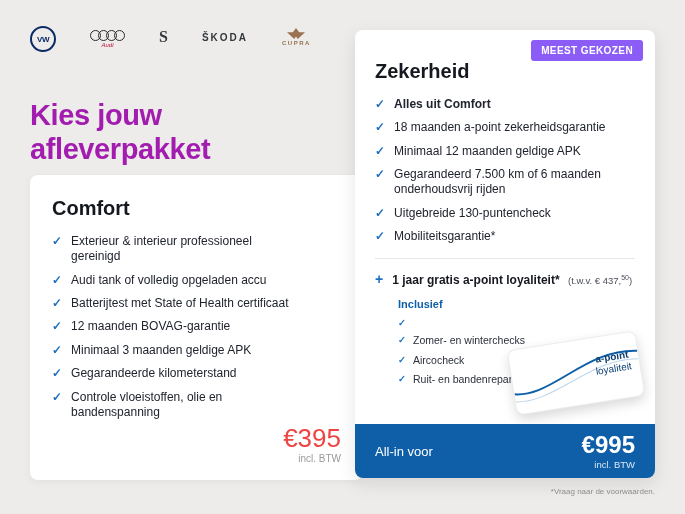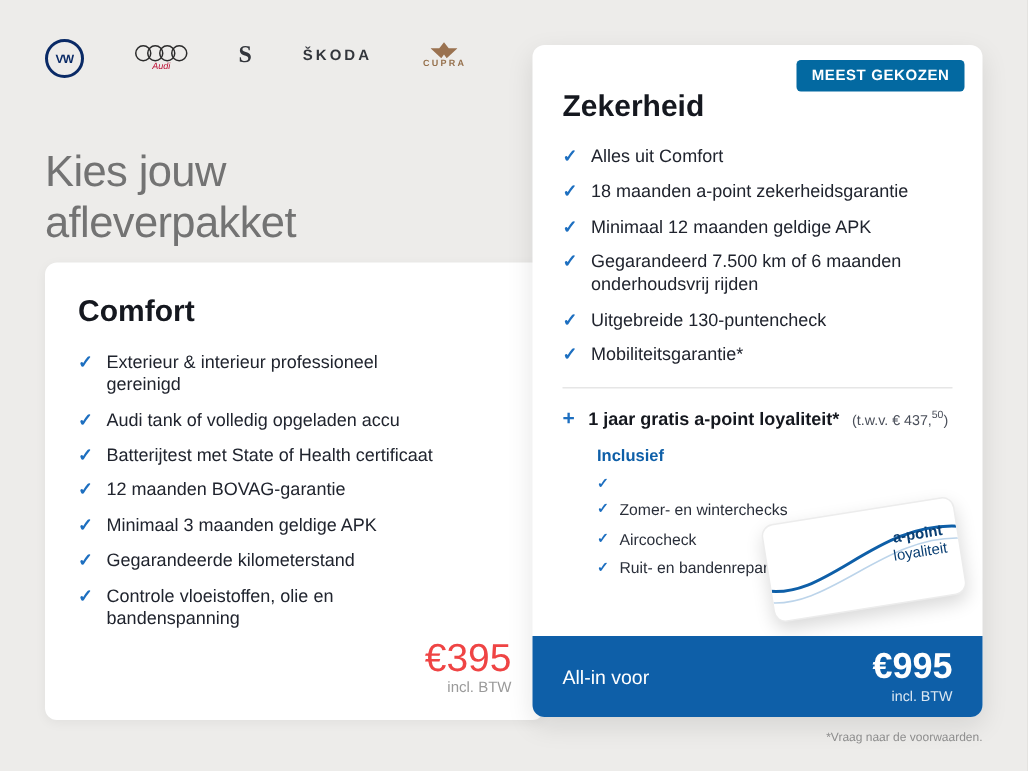--- a/index.html
+++ b/index.html
@@ -15,41 +15,41 @@
   .ring{width:9px;height:9px;border:1.5px solid #2b2b2b;border-radius:50%;}
   .ring + .ring{margin-left:-3px;}
   .audi-text{color:#bb0a30;font-size:6px;font-style:italic;margin-top:1px;}
   .seat-logo{font-size:16px;font-weight:900;color:#33363c;margin-top:2px;font-family:"Liberation Serif",serif;}
   .skoda-logo{font-size:10px;font-weight:800;letter-spacing:2px;color:#33363c;margin-top:6px;}
   .cupra{display:flex;flex-direction:column;align-items:center;margin-top:2px;}
   .cupra-text{color:#96714d;font-size:6px;letter-spacing:1.5px;margin-top:1px;font-weight:bold;}
 
   
   .heading{position:absolute;top:80px;left:30px;width:250px;font-size:29px;line-height:1.15;
-           font-weight:400;color:#737373;letter-spacing:-0.4px;}
+           font-weight:700;color:#a21caf;letter-spacing:-0.4px;}
 
   
   .card{position:absolute;background:#fff;border-radius:8px;box-sizing:border-box;}
   .card-comfort{top:175px;left:30px;width:333px;height:305px;padding:22px;box-shadow:0 2px 8px rgba(0,0,0,.05);}
   .card-zekerheid{top:30px;left:355px;width:300px;height:448px;padding:20px;box-shadow:0 6px 18px rgba(0,0,0,.10);}
 
   .card-title{font-size:20px;font-weight:700;color:#15181f;}
   .card-zekerheid .card-title{margin-top:10px;}
 
   ul.features{list-style:none;margin:14px 0 0 0;padding:0;}
   ul.features li{display:flex;gap:9px;font-size:12px;line-height:1.28;color:#20242e;margin-bottom:8px;}
   ul.features li .txt{max-width:230px;}
-  ul.features li .txt.bold{font-weight:400;}
+  ul.features li .txt.bold{font-weight:700;}
   .check{color:#1d6fc0;font-weight:bold;font-size:12px;flex:0 0 auto;}
 
   .comfort-price{position:absolute;right:22px;bottom:16px;text-align:right;}
   .comfort-price .amount{font-size:26px;font-weight:400;color:#ef4444;line-height:1;}
   .comfort-price .note{font-size:10px;color:#9a9a9a;margin-top:2px;}
 
-  .badge{position:absolute;top:10px;right:12px;background:#0369a1;color:#fff;font-size:10px;font-weight:700;
+  .badge{position:absolute;top:10px;right:12px;background:#8b5cf6;color:#fff;font-size:10px;font-weight:700;
          letter-spacing:.4px;padding:5px 10px;border-radius:3px;}
 
   .divider{border:none;border-top:1px solid #e6e6e6;margin:13px 0 11px 0;}
 
   .loyalty-row{display:flex;gap:9px;align-items:baseline;}
   .plus{color:#1d6fc0;font-weight:bold;font-size:14px;line-height:1;flex:0 0 auto;}
   .loyalty-label{font-size:12px;font-weight:700;color:#15181f;}
   .loyalty-value{font-size:9.5px;color:#4a4f5a;margin-left:4px;font-weight:400;}
   .loyalty-value sup{font-size:7px;}
 

